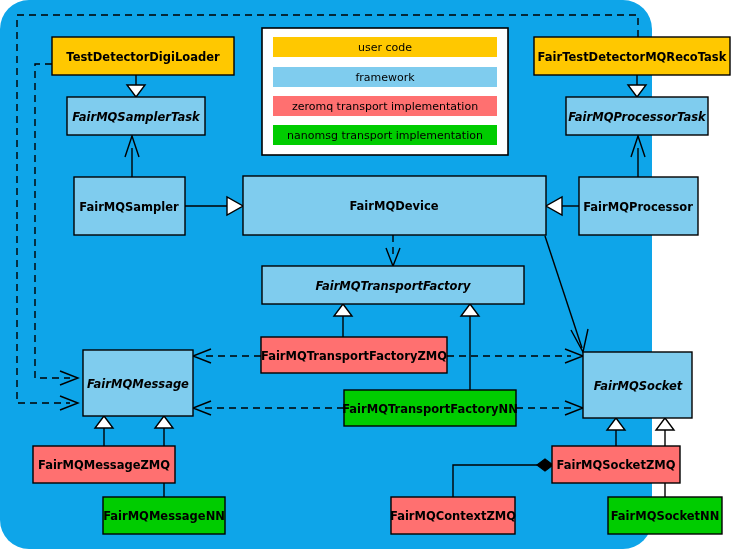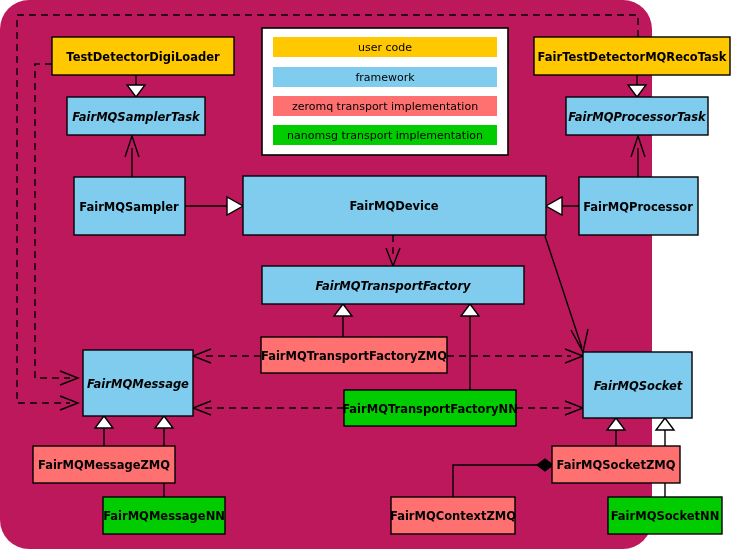--- a/index.html
+++ b/index.html
@@ -10,21 +10,21 @@
   body {
     width: 748px;
     height: 549px;
     font-family: "DejaVu Sans", "Liberation Sans", sans-serif;
     overflow: hidden;
   }
   #diagram-root {
     position: relative;
     width: 652px;
     height: 549px;
-    background: #be185d;
+    background: #0ea5e9;
     border-radius: 29px;
   }
   svg.layer {
     position: absolute;
     left: 0;
     top: 0;
     width: 748px;
     height: 549px;
   }
   .box-rect {

